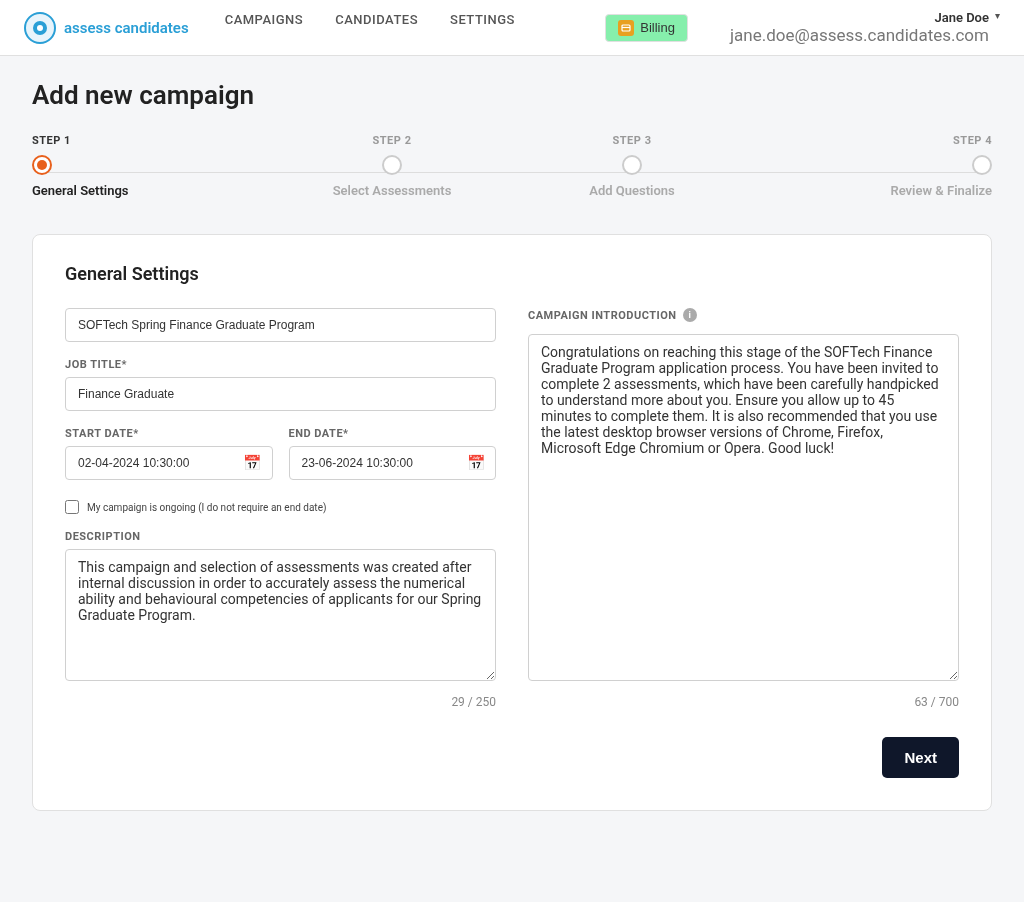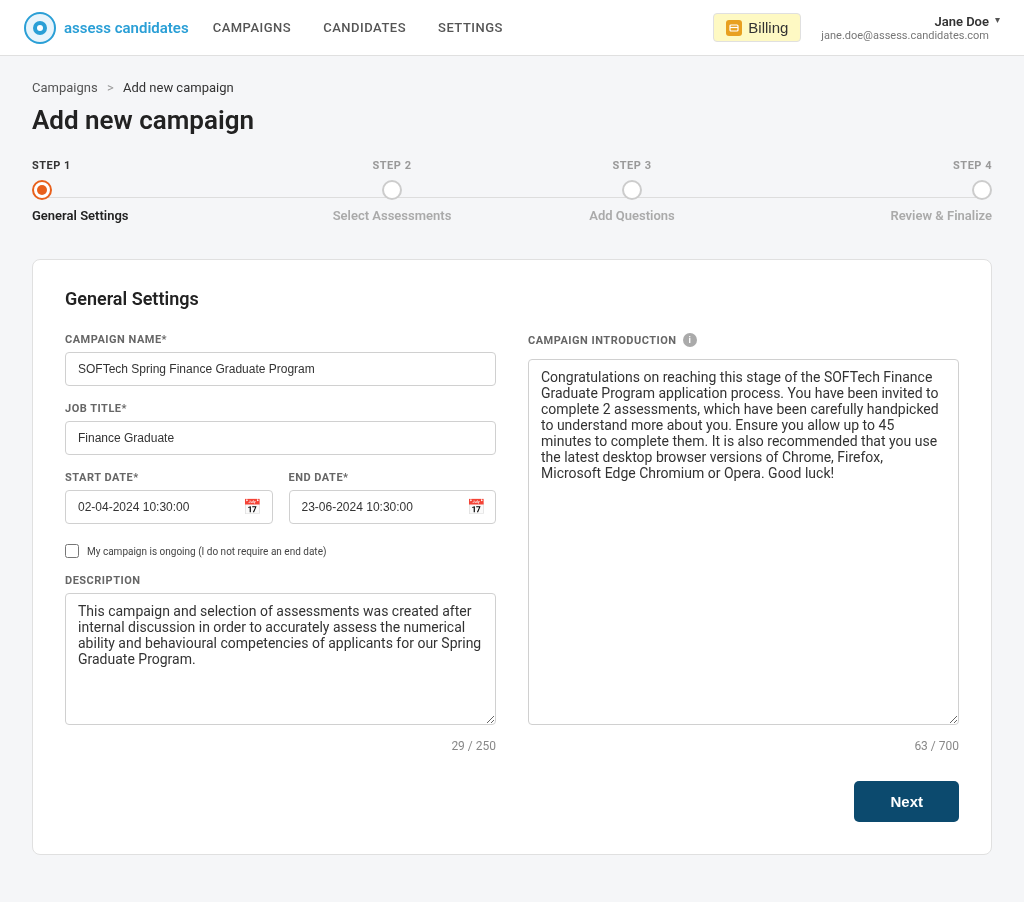--- a/index.html
+++ b/index.html
@@ -15,22 +15,21 @@
       background: #fff;
       border-bottom: 1px solid #e0e0e0;
       height: 56px;
       display: flex;
       align-items: center;
       padding: 0 24px;
       justify-content: space-between;
     }
     .navbar-left {
       display: flex;
-      align-items: center;
-      gap: 24px;
+      gap: 36px;
     }
     .logo {
       display: flex;
       align-items: center;
       gap: 8px;
       font-weight: 600;
       font-size: 15px;
       color: #2a9fd6;
     }
     .logo-icon {
@@ -54,23 +53,23 @@
       align-items: center;
       gap: 20px;
     }
     .billing-btn {
       display: flex;
       align-items: center;
       gap: 6px;
       border: 1px solid #e0e0e0;
       border-radius: 4px;
       padding: 5px 12px;
-      font-size: 15px;
-      color: #333;
-      background: #fef9c3;
+      font-size: 13px;
+      color: #333;
+      background: #86efac;
       cursor: pointer;
     }
     .billing-icon {
       width: 16px;
       height: 16px;
       background: #e8a020;
       border-radius: 3px;
       display: flex;
       align-items: center;
       justify-content: center;
@@ -80,22 +79,23 @@
       gap: 6px;
     }
     .user-details {
       text-align: right;
     }
     .user-name {
       font-weight: 600;
       font-size: 13px;
     }
     .user-email {
-      font-size: 11px;
+      font-size: 17px;
       color: #777;
+      margin-left: 22px;
     }
     .dropdown-arrow {
       color: #555;
       font-size: 10px;
     }
 
     
     .main-content {
       padding: 24px 32px;
       max-width: 1024px;
@@ -259,25 +259,25 @@
     }
 
     
     .form-footer {
       display: flex;
       justify-content: flex-end;
       margin-top: 28px;
     }
 
     .next-btn {
-      background: #0c4a6e;
+      background: #0f172a;
       color: #fff;
       border: none;
       border-radius: 5px;
-      padding: 12px 36px;
+      padding: 12px 22px;
       font-size: 15px;
       font-weight: 600;
       cursor: pointer;
     }
 
     
     .steps-row {
       display: flex;
       align-items: flex-start;
       margin-bottom: 36px;
@@ -385,25 +385,20 @@
         <div class="user-name">Jane Doe</div>
         <div class="user-email">jane.doe@assess.candidates.com</div>
       </div>
       <span class="dropdown-arrow">▾</span>
     </div>
   </div>
 </nav>
 
 <div class="main-content">
 
-  <div class="breadcrumb">
-    <a href="#">Campaigns</a>
-    <span class="separator">&gt;</span>
-    <span class="current">Add new campaign</span>
-  </div>
 
   <h1 class="page-title">Add new campaign</h1>
 
   <div class="steps-row">
     <div class="step-col">
       <div class="step-num-label active">STEP 1</div>
       <div class="step-dot active"></div>
       <div class="step-text active">General Settings</div>
     </div>
     <div class="step-col">
@@ -424,21 +419,20 @@
   </div>
 
   <div class="form-card">
     <div class="form-card-title">General Settings</div>
 
     <div class="form-grid">
 
       <div class="form-left">
 
         <div class="form-group">
-          <label class="form-label">CAMPAIGN NAME*</label>
           <input type="text" class="form-input" value="SOFTech Spring Finance Graduate Program" style="">
         </div>
 
         <div class="form-group">
           <label class="form-label">JOB TITLE*</label>
           <input type="text" class="form-input" value="Finance Graduate" style="">
         </div>
 
         <div class="form-group">
           <div class="date-row">

